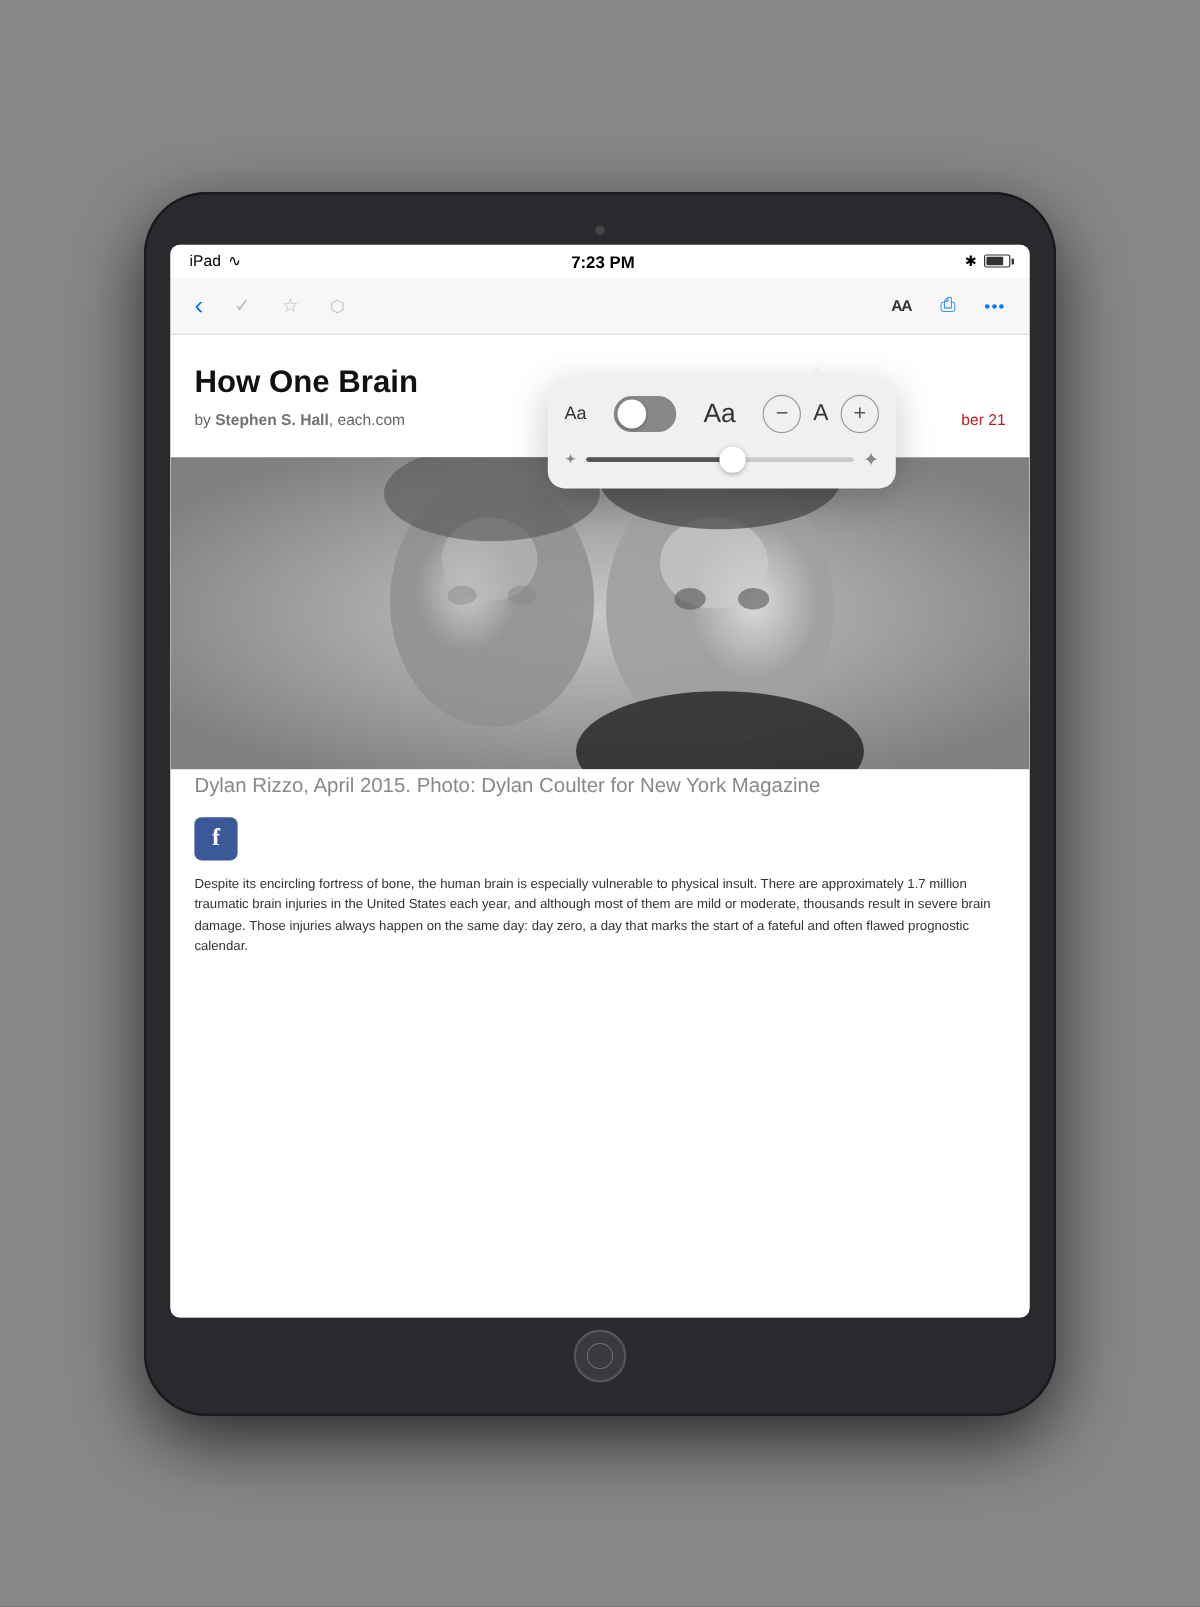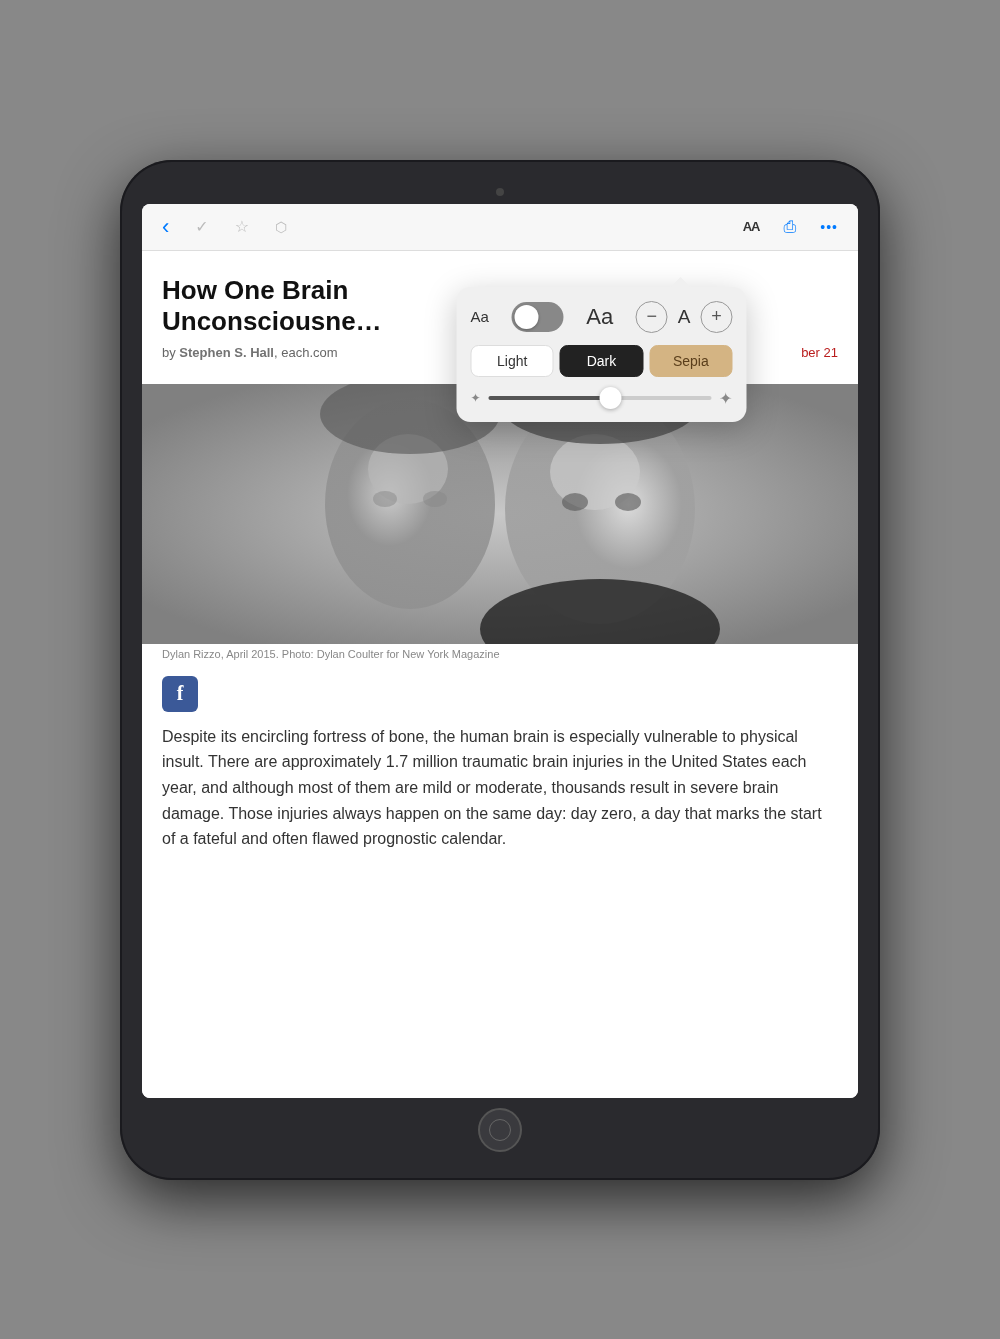--- a/index.html
+++ b/index.html
@@ -162,21 +162,21 @@
     }
     .article-image {
       width: 100%;
       height: 260px;
       background: linear-gradient(135deg, #b0b0b0 0%, #808080 30%, #c0c0c0 60%, #909090 100%);
       position: relative;
       overflow: hidden;
     }
 
     .image-caption {
-      font-size: 11px;
+      font-size: 17px;
       color: #888;
       padding: 4px 20px;
       margin-bottom: 12px;
     }
 
     .facebook-btn {
       width: 36px;
       height: 36px;
       background: #3b5998;
       border-radius: 6px;
@@ -192,21 +192,21 @@
     }
 
     .article-section-title {
       font-size: 17px;
       font-weight: 700;
       color: #111;
       padding: 0 20px 12px;
     }
 
     .article-body {
-      font-size: 16px;
+      font-size: 11px;
       line-height: 1.6;
       color: #333;
       padding: 0 20px;
     }
 
     .article-body p {
       margin-bottom: 14px;
     }
 
     
@@ -373,41 +373,53 @@
     }
   </style>
 </head>
 <body>
 
 <div class="ipad-outer">
   <div class="ipad-camera"></div>
 
   <div class="ipad-screen">
 
+    <div class="status-bar">
+      <div class="status-left">
+        <span>iPad</span>
+        <span>∿</span>
+      </div>
+      <div class="status-center">7:23 PM</div>
+      <div class="status-right">
+        <span style="font-size:12px">✱</span>
+        <span class="battery-icon">
+          <div class="battery-fill"></div>
+        </span>
+      </div>
+    </div>
 
     <div class="toolbar">
       <div class="toolbar-left">
         <button class="toolbar-btn" style="font-size:22px; color:#007AFF">‹</button>
         <button class="toolbar-btn disabled" style="font-size:16px">✓</button>
         <button class="toolbar-btn disabled" style="font-size:16px">☆</button>
         <button class="toolbar-btn disabled" style="font-size:14px">⬡</button>
       </div>
       <div class="toolbar-right">
         <button class="toolbar-btn" style="font-size:13px; letter-spacing:-1px; font-weight:600; color:#333">AA</button>
         <button class="toolbar-btn" style="font-size:16px">⎙</button>
         <button class="toolbar-btn" style="font-size:14px; letter-spacing:1px">•••</button>
       </div>
     </div>
 
     <div class="article-area" style="position:relative;">
 
       <div class="article-header">
         <div class="article-title">
           <span>How One Brain</span><br>
-          <span>Unconsciousne…</span>
         </div>
         <div class="article-meta">
           <span>by </span><strong>Stephen S. Hall</strong><span>, each.com</span>
           <span style="float:right; color:#b91c1c">ber 21</span>
         </div>
       </div>
 
       <div class="article-image-container">
         <div class="article-image">
           
@@ -473,31 +485,20 @@
               <button class="font-btn">
                 <span>−</span>
               </button>
               <span class="font-a-mid">A</span>
               <button class="font-btn">
                 <span>+</span>
               </button>
             </div>
           </div>
 
-          <div class="popup-row2">
-            <button class="theme-btn theme-light">
-              <span>Light</span>
-            </button>
-            <button class="theme-btn theme-dark">
-              <span>Dark</span>
-            </button>
-            <button class="theme-btn theme-sepia">
-              <span>Sepia</span>
-            </button>
-          </div>
 
           <div class="brightness-row">
             <span class="brightness-icon-low">✦</span>
             <div class="brightness-slider">
               <div class="brightness-track"></div>
               <div class="brightness-thumb"></div>
             </div>
             <span class="brightness-icon-high">✦</span>
           </div>
 

